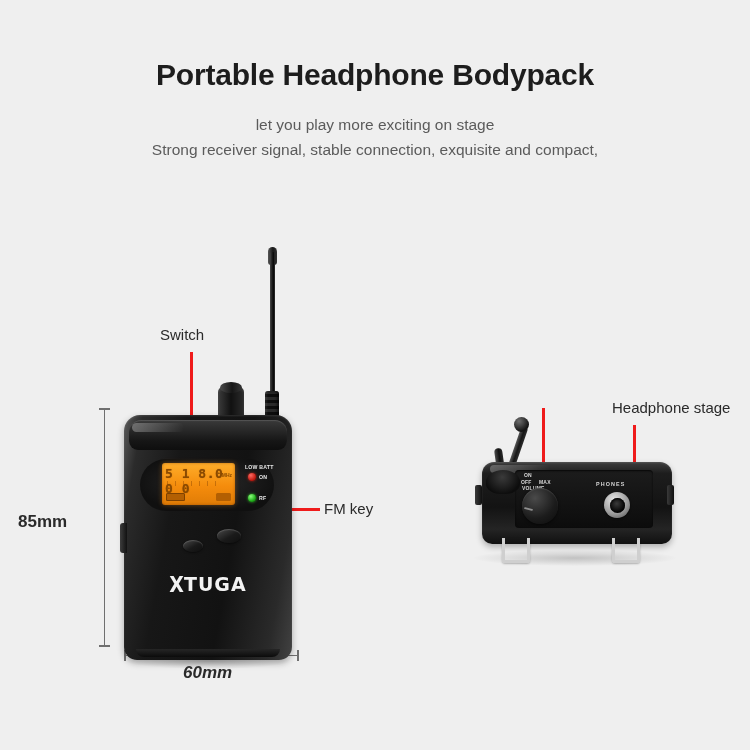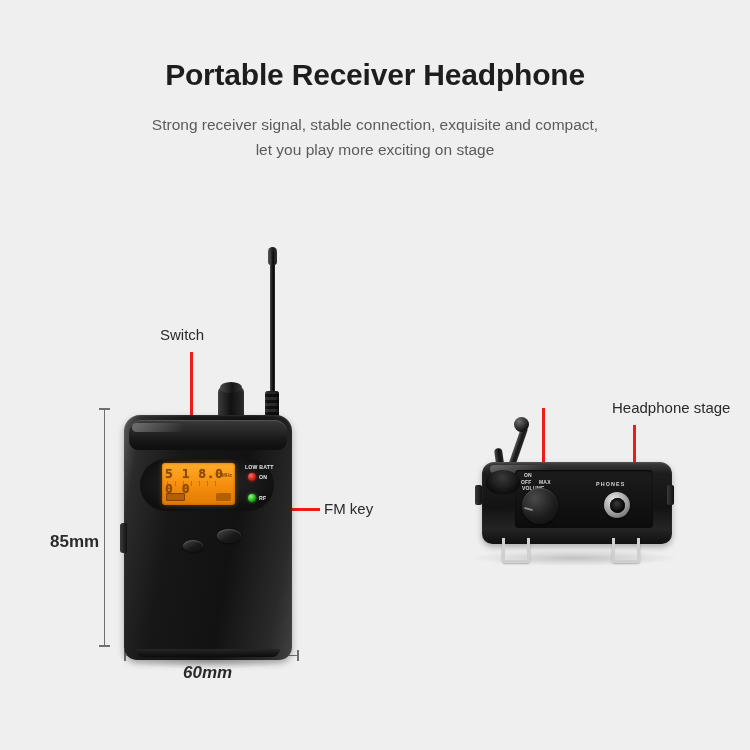--- a/index.html
+++ b/index.html
@@ -409,30 +409,30 @@
     box-shadow: 0 1px 2px rgba(0,0,0,.25);
   }
   .clip-l { left: 40px; }
   .clip-r { left: 150px; }
 </style>
 </head>
 <body>
 
 <div id="stage">
 
-  <div class="title">Portable Receiver Headphone</div>
+  <div class="title">Portable Headphone Bodypack</div>
   <div class="subtitle">
+    <div>let you play more exciting on stage</div>
     <div>Strong receiver signal, stable connection, exquisite and compact,</div>
-    <div>let you play more exciting on stage</div>
   </div>
 
   <div class="dim-line dim-v" style="left:104px; top:408px; height:238px;"></div>
   <div class="dim-cap-h" style="left:99px; top:408px;"></div>
   <div class="dim-cap-h" style="left:99px; top:645px;"></div>
-  <div class="dim-label" style="left:50px; top:512px;margin-top:20px;">85mm</div>
+  <div class="dim-label" style="left:18px; top:512px;">85mm</div>
 
   <div class="dim-line dim-h" style="left:124px; top:655px; width:174px;"></div>
   <div class="dim-cap-v" style="left:124px; top:650px;"></div>
   <div class="dim-cap-v" style="left:297px; top:650px;"></div>
   <div class="dim-label" style="left:183px; top:663px;font-style:italic;">60mm</div>
 
   <div class="callout" style="left:160px; top:326px;">Switch</div>
   <div class="lead lead-v" style="left:190px; top:352px; height:100px;"></div>
 
   <div class="lead lead-h" style="left:237px; top:508px; width:83px;"></div>
@@ -467,20 +467,21 @@
 
     <div class="led-text" style="left:125px; top:49px;">LOW BATT</div>
     <div class="led led-red"></div>
     <div class="led-text" style="left:139px; top:59px;">ON</div>
     <div class="led led-green"></div>
     <div class="led-text" style="left:139px; top:80px;">RF</div>
 
     <div class="btn-oval btn-fm"></div>
     <div class="btn-oval btn-lo"></div>
 
+    <div class="brand"><span class="xmark">X</span><span>TUGA</span></div>
 
     <div class="bottom-lip"></div>
   </div>
 
   <div id="device-top">
     <div class="top-shadow"></div>
 
     <div class="fa-stem"></div>
     <div class="fa-stem2"></div>
     <div class="fa-ball"></div>

